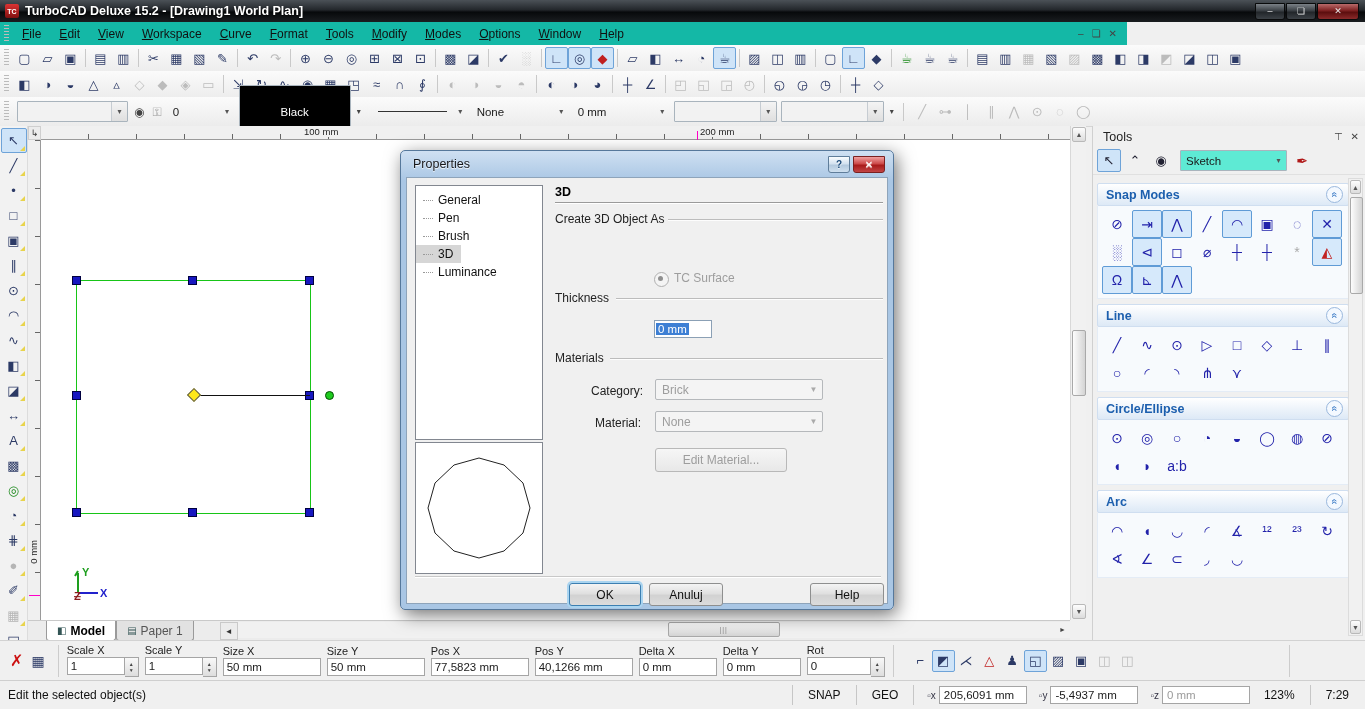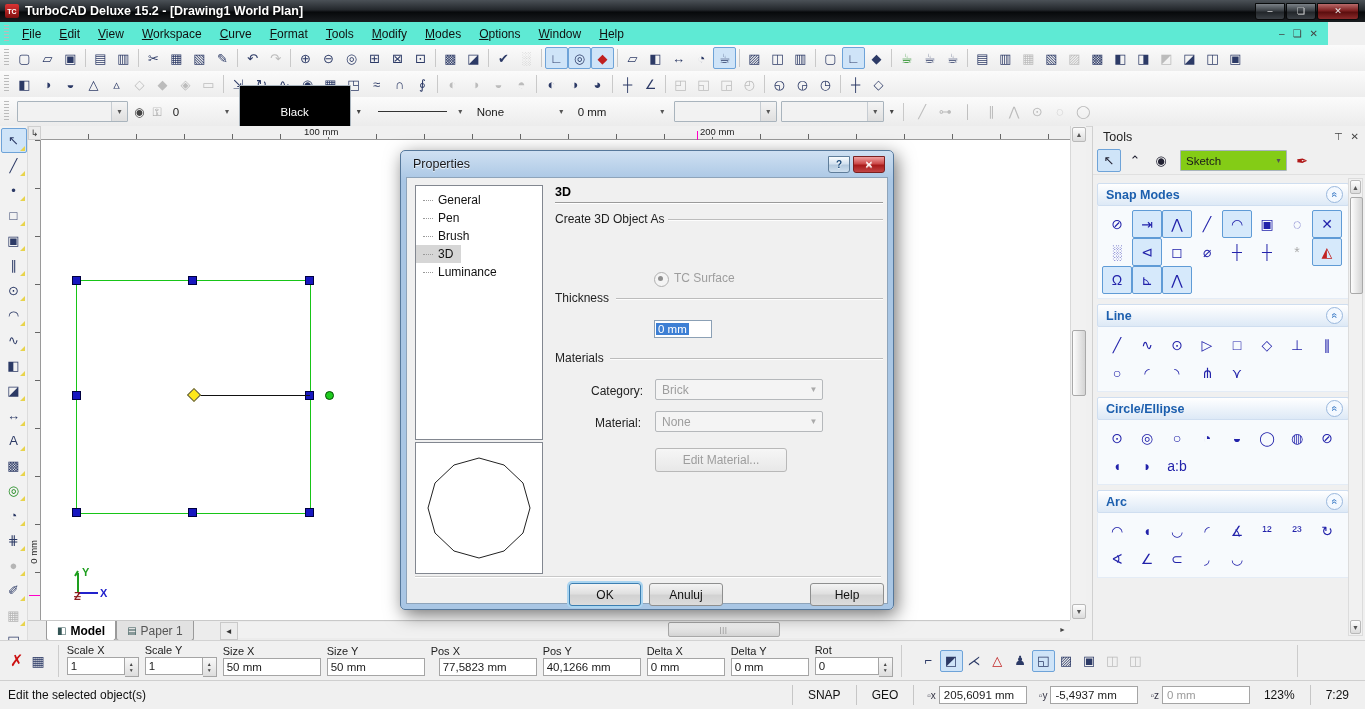--- a/index.html
+++ b/index.html
@@ -8,34 +8,34 @@
        -webkit-font-smoothing:antialiased;}
   .abs{position:absolute;}
   
   #titlebar{left:0;top:0;width:1365px;height:22px;background:linear-gradient(#4b5157,#23272b 45%,#07090b 55%,#1a1d20);display:flex;align-items:center;color:#fff;}
   #tcicon{width:14px;height:14px;margin:0 6px 0 5px;background:linear-gradient(#d33,#801010);border-radius:2px;color:#fff;font-size:7px;display:flex;align-items:center;justify-content:center;font-weight:bold;}
   #wtitle{font-size:12.5px;font-weight:bold;text-shadow:0 1px 2px #000;}
   #winbtns{margin-left:auto;display:flex;gap:1px;padding-right:6px;}
   .wbtn{width:28px;height:15px;border:1px solid #090a0b;border-radius:0 0 3px 3px;background:linear-gradient(#7b8187,#3a3f44 45%,#22262a 55%,#3c4146);color:#e8e8e8;font-size:9px;display:flex;align-items:center;justify-content:center;}
   .wbtn.close{width:40px;background:linear-gradient(#b96a6a,#7c2020 45%,#5c0e0e 55%,#8a2a2a);}
   
-  #menubar{left:0;top:22px;width:1328px;height:23px;background:#5eead4;border-bottom:1px solid #d9d9d9;display:flex;align-items:center;}
+  #menubar{left:0;top:22px;width:1127px;height:23px;background:#14b8a6;border-bottom:1px solid #d9d9d9;display:flex;align-items:center;}
   .grip{width:5px;height:70%;margin:0 4px;background:repeating-linear-gradient(#bbb 0 1px,transparent 1px 3px);}
   .mi{padding:3px 9px;color:#111;}
   .mi:first-letter{text-decoration:underline;}
   #mdictl{margin-left:auto;display:flex;gap:8px;padding-right:10px;color:#444;font-size:10px;}
   
   .tbar{left:0;width:1365px;height:26px;background:linear-gradient(#fbfbfb,#ededed);border-bottom:1px solid #dcdcdc;display:flex;align-items:center;overflow:hidden;}
   #toolbar1{top:45px;} #toolbar2{top:71px;}
   .ti{width:21px;height:20px;display:inline-flex;align-items:center;justify-content:center;font-size:13px;color:#2c3a66;border:1px solid transparent;border-radius:2px;flex:none;}
   .ti.d{color:#bcbcbc;} .ti.a{background:#cfe4f8;border-color:#6ea3d8;} .ti.cr{color:#c02020;} .ti.cg{color:#1e8a1e;}
   .tsep{width:1px;height:18px;background:#c9c9c9;margin:0 3px;flex:none;}
   
   #propbar{left:0;top:97px;width:1365px;height:29px;background:linear-gradient(#fbfbfb,#ececec);border-bottom:1px solid #d5d5d5;display:flex;align-items:center;gap:4px;}
-  .combo{height:19px;border:1px solid #a9b4bd;background:#84cc16;display:flex;align-items:center;font-size:11.5px;padding-left:5px;position:relative;border-radius:1px;}
+  .combo{height:19px;border:1px solid #a9b4bd;background:#5eead4;display:flex;align-items:center;font-size:11.5px;padding-left:5px;position:relative;border-radius:1px;}
   .combo .arr{margin-left:auto;width:15px;height:100%;display:flex;align-items:center;justify-content:center;color:#555;font-size:8px;background:linear-gradient(#f4f4f4,#dfdfdf);border-left:1px solid #c6ccd2;}
   .combo.dis{background:#f2f2f2;color:#9b9b9b;}
   .swatch{background:#000;color:#fff;justify-content:center;padding:16px;}
   .lineprev{flex:1;height:1px;background:#333;margin:0 6px;}
   .peicon{font-size:12px;color:#444;margin:0 2px;}
   
   #lefttools{left:0;top:126px;width:28px;height:514px;background:#f2f2f2;border-right:1px solid #dcdcdc;display:flex;flex-direction:column;align-items:center;padding-top:2px;box-sizing:border-box;}
   .lt{width:24px;height:23px;position:relative;display:flex;align-items:center;justify-content:center;font-size:13px;color:#2c3a66;border:1px solid transparent;border-radius:2px;flex:none;}
   .lt.a{background:#cfe4f8;border-color:#6ea3d8;}
   .lt.d{color:#b5b5b5;} .lt.cg{color:#1e8a1e;}
@@ -631,21 +631,21 @@
       </div>
       <div class="fld">
         <div class="flbl">Size Y</div>
         <div class="inpw">
           <div class="inp" style="width: 90px;">50 mm</div>
         </div>
       </div>
       <div class="fld">
         <div class="flbl">Pos X</div>
         <div class="inpw">
-          <div class="inp" style="width: 90px; margin-left: 8px;">77,5823 mm</div>
+          <div class="inp" style="width: 90px;">77,5823 mm</div>
         </div>
       </div>
       <div class="fld">
         <div class="flbl">Pos Y</div>
         <div class="inpw">
           <div class="inp" style="width: 90px;">40,1266 mm</div>
         </div>
       </div>
       <div class="fld">
         <div class="flbl">Delta X</div>

